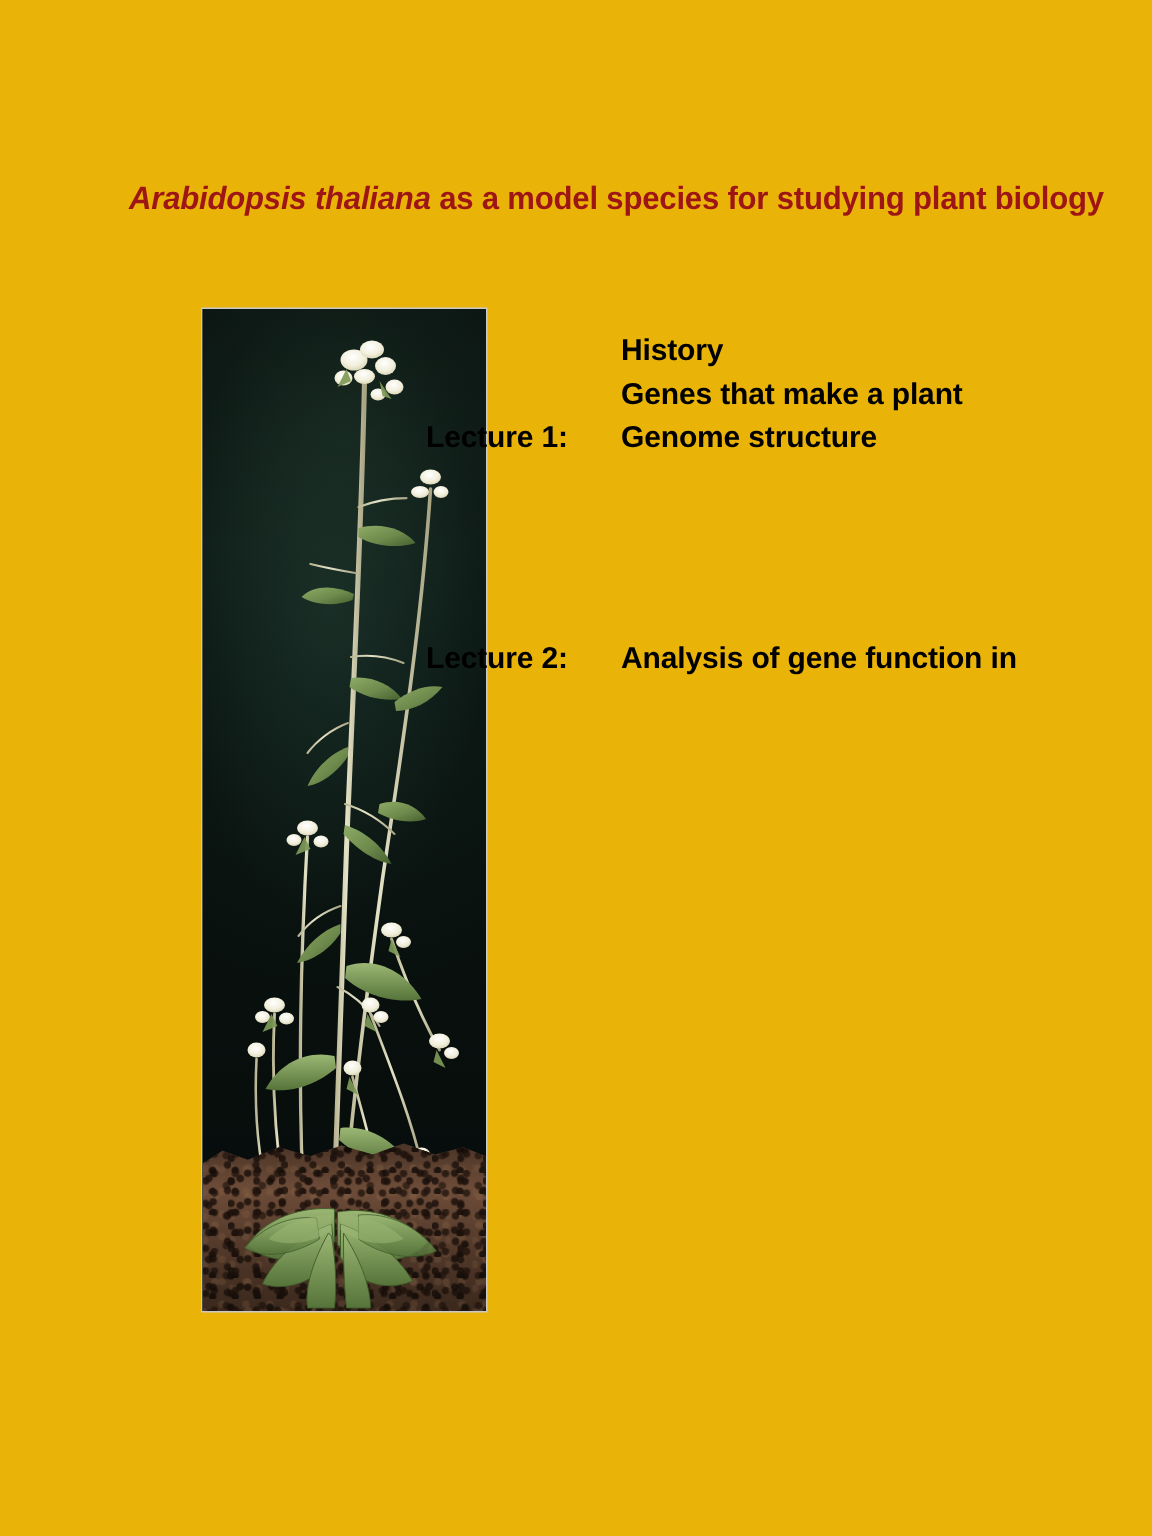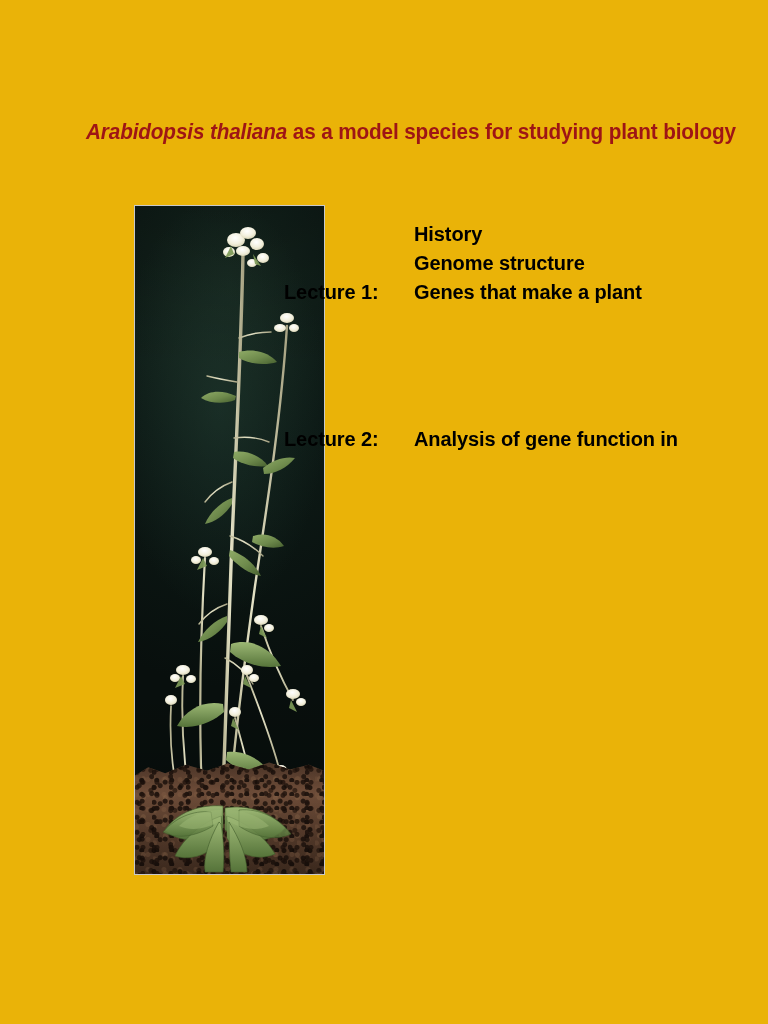--- a/index.html
+++ b/index.html
@@ -293,22 +293,22 @@
         <path d="M92 604 C 108 604, 124 610, 134 620 C 120 626, 104 622, 92 614 Z"></path>
       </g>
     </svg>
   </figure>
 
   <div class="lecture-block" id="lecture-1">
     <div class="lecture-row">
       <div class="lecture-label">Lecture 1:</div>
       <div class="lecture-lines">
         <div class="lecture-line">History</div>
+        <div class="lecture-line">Genes that make a plant</div>
         <div class="lecture-line">Genome structure</div>
-        <div class="lecture-line">Genes that make a plant</div>
       </div>
     </div>
   </div>
 
   <div class="lecture-block" id="lecture-2">
     <div class="lecture-row">
       <div class="lecture-label">Lecture 2:</div>
       <div class="lecture-lines">
         <div class="lecture-line">Analysis of gene function in</div>
       </div>

